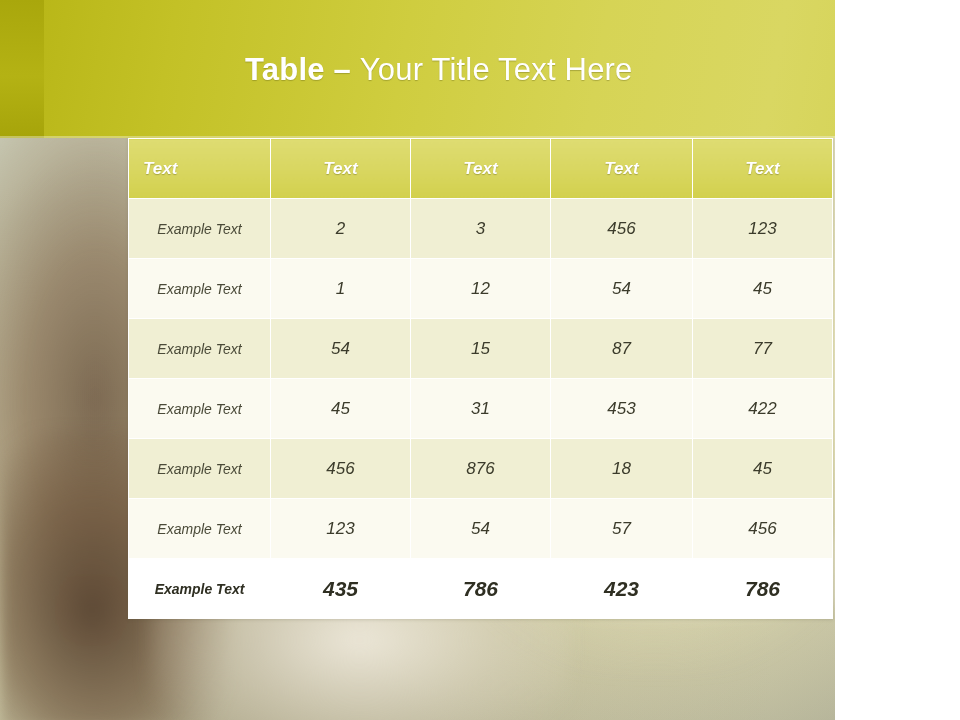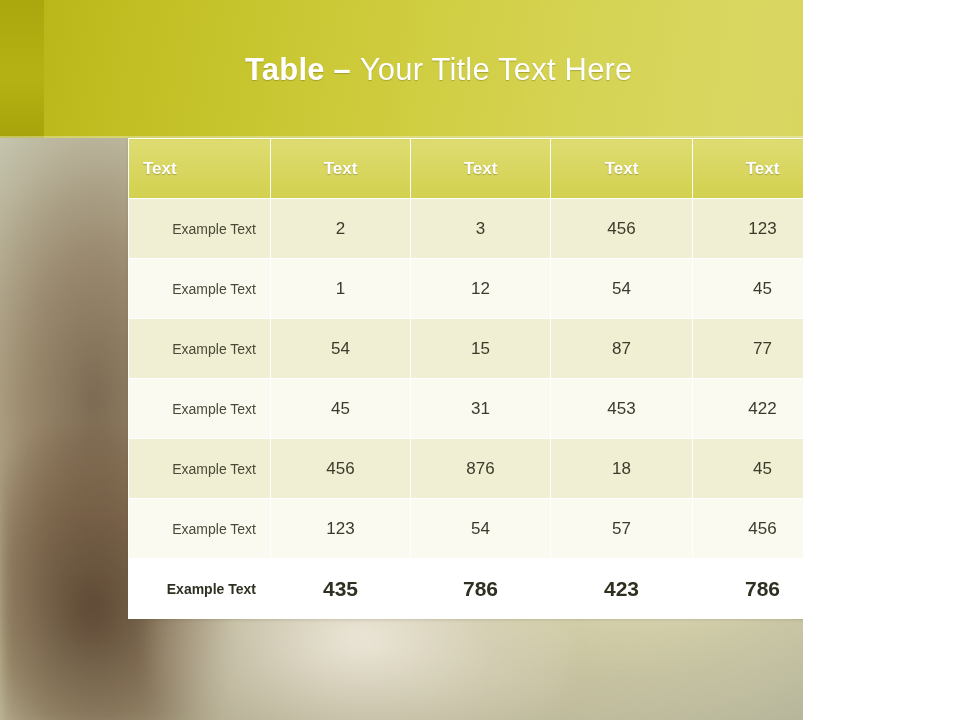--- a/index.html
+++ b/index.html
@@ -12,20 +12,21 @@
     overflow: hidden;
     font-family: "Liberation Sans", sans-serif;
     background: #ffffff;
   }
 
   #slide {
     position: relative;
     width: 803px;
     height: 720px;
     overflow: hidden;
+    padding-left: 32px;
   }
 
   
   .bg-photo {
     position: absolute;
     inset: 0;
     background:
       radial-gradient(circle at 78% 52%, rgba(255,252,225,0.85) 0%, rgba(232,226,176,0.35) 28%, rgba(190,188,140,0.0) 55%),
       radial-gradient(circle at 30% 90%, rgba(120,108,86,0.45) 0%, rgba(150,140,110,0.15) 35%, rgba(0,0,0,0) 60%),
       linear-gradient(160deg, #cfd3c2 0%, #c9cbb4 22%, #d6d4b6 45%, #dcd8b4 65%, #c8c5a6 85%, #b5b49a 100%);
@@ -111,37 +112,38 @@
     border-collapse: collapse;
     table-layout: fixed;
     box-shadow: 0 1px 3px rgba(80,80,50,0.18);
   }
   table.data-table th,
   table.data-table td {
     border: 1px solid #ffffff;
     height: 59px;
     padding: 0 14px;
     vertical-align: middle;
+    font-style: italic;
   }
   thead th {
     background: linear-gradient(180deg, #dedc72 0%, #d8d65f 55%, #d2d04d 100%);
     color: #ffffff;
     font-size: 17px;
     font-weight: bold;
     text-align: left;
     text-shadow: 0 1px 1px rgba(120,118,40,0.5);
     height: 62px;
   }
   thead th.col-num { text-align: center; }
   tbody td {
     font-size: 15px;
     color: #3f3f2e;
   }
   tbody td.label-cell {
-    text-align: right;
+    text-align: center;
     font-size: 14px;
     color: #4a4a38;
   }
   tbody td.num-cell {
     text-align: center;
     font-size: 17px;
     color: #3b3b2b;
   }
   tbody tr.row-odd td  { background: #f0efd3; }
   tbody tr.row-even td { background: #fbfaf0; }

